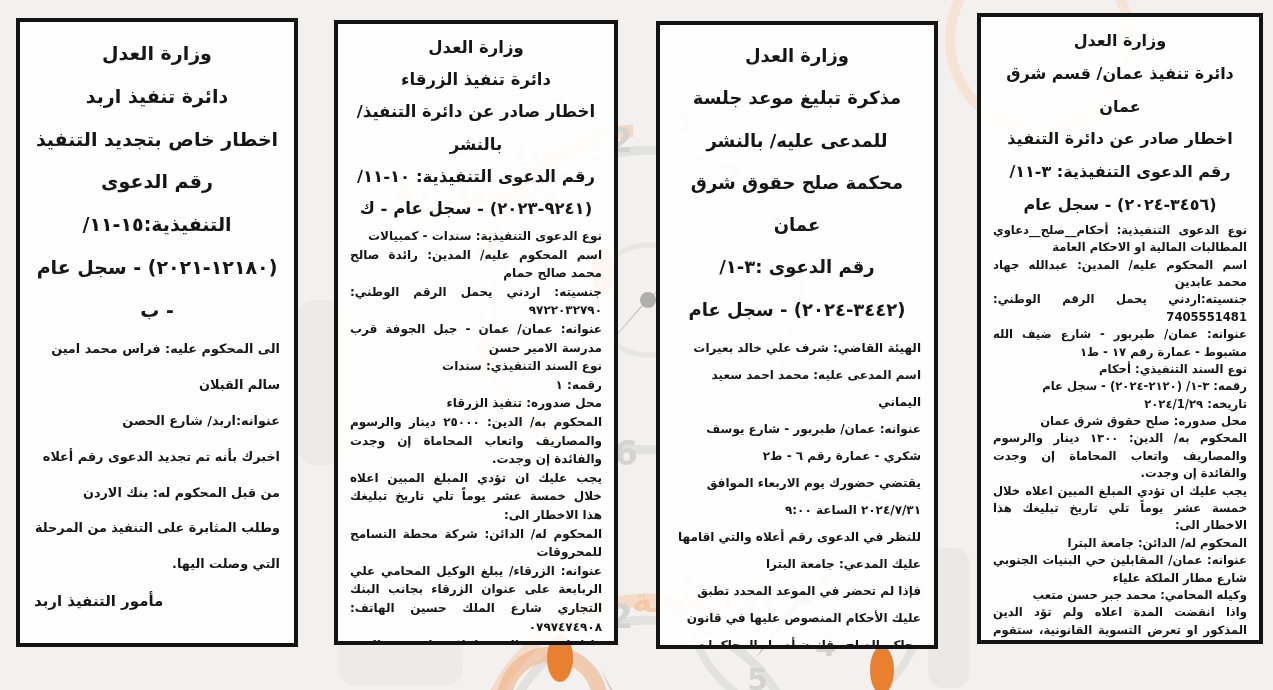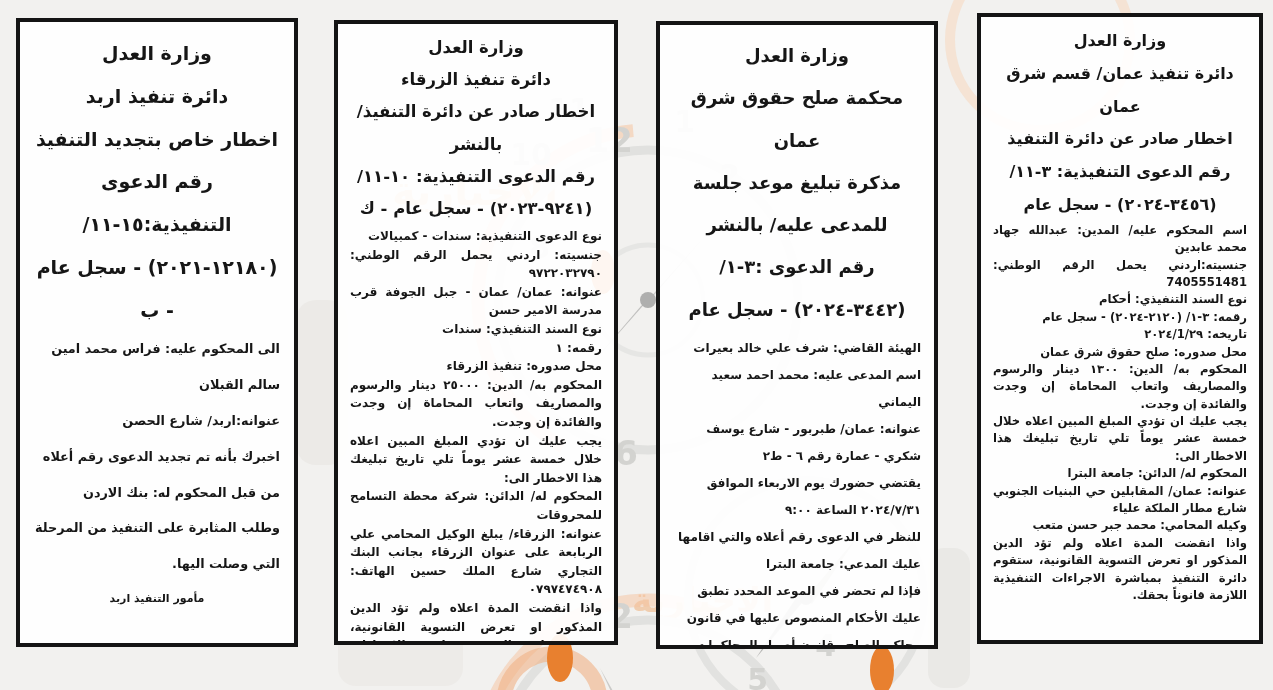--- a/index.html
+++ b/index.html
@@ -20,21 +20,21 @@
   .p2{left:334px;top:20px;width:284px;height:625px;padding:8px 12px;}
   .p3{left:656px;top:21px;width:282px;height:628px;padding:10px 13px;}
   .p4{left:977px;top:13px;width:286px;height:631px;padding:8px 12px;}
   .t{font-weight:bold;text-align:center;}
   .b{font-weight:bold;text-align:right;}
   .sig{font-weight:bold;}
   .sig:empty{display:none;}
   
   .p1 .t{font-size:19px;line-height:2.25;}
   .p1 .b{font-size:12.8px;line-height:2.8;}
-  .p1 .sig{font-size:11px;text-align:center;margin-top:10px;}
+  .p1 .sig{font-size:15px;text-align:left;margin-top:10px;}
   
   .p2 .t{font-size:16.5px;line-height:1.95;}
   .p2 .bodies{margin-top:2px;}
   .p2 .b{font-size:12px;line-height:1.55;text-align:justify;text-align-last:right;}
   
   .p3 .t{font-size:18px;line-height:2.35;}
   .p3 .bodies{margin-top:4px;}
   .p3 .b{font-size:12px;line-height:2.25;}
   
   .p4 .t{font-size:16px;line-height:2.05;}
@@ -110,39 +110,40 @@
 
   <section class="panel p2">
     <div class="titles">
         <div class="t">وزارة العدل</div>
         <div class="t">دائرة تنفيذ الزرقاء</div>
         <div class="t">اخطار صادر عن دائرة التنفيذ/ بالنشر</div>
         <div class="t">رقم الدعوى التنفيذية: ١٠-١١/ (٩٢٤١-٢٠٢٣) - سجل عام - ك</div>
       </div>
     <div class="bodies">
         <div class="b">نوع الدعوى التنفيذية: سندات - كمبيالات</div>
+        <div class="b">اسم المحكوم عليه/ المدين: رائدة صالح محمد صالح حمام</div>
         <div class="b">جنسيته: اردني يحمل الرقم الوطني: ٩٧٢٢٠٣٢٧٩٠</div>
         <div class="b">عنوانه: عمان/ عمان - جبل الجوفة قرب مدرسة الامير حسن</div>
         <div class="b">نوع السند التنفيذي: سندات</div>
         <div class="b">رقمه: ١</div>
         <div class="b">محل صدوره: تنفيذ الزرقاء</div>
         <div class="b">المحكوم به/ الدين: ٢٥٠٠٠ دينار والرسوم والمصاريف واتعاب المحاماة إن وجدت والفائدة إن وجدت.</div>
         <div class="b">يجب عليك ان تؤدي المبلغ المبين اعلاه خلال خمسة عشر يوماً تلي تاريخ تبليغك هذا الاخطار الى:</div>
         <div class="b">المحكوم له/ الدائن: شركة محطة التسامح للمحروقات</div>
         <div class="b">عنوانه: الزرقاء/ يبلغ الوكيل المحامي علي الربابعة على عنوان الزرقاء بجانب البنك التجاري شارع الملك حسين الهاتف: ٠٧٩٧٤٧٤٩٠٨</div>
         <div class="b">واذا انقضت المدة اعلاه ولم تؤد الدين المذكور او تعرض التسوية القانونية، ستقوم دائرة التنفيذ بمباشرة الاجراءات التنفيذية اللازمة قانوناً بحقك.</div>
       </div>
 
   </section>
 
   <section class="panel p3">
     <div class="titles">
         <div class="t">وزارة العدل</div>
+        <div class="t">مذكرة تبليغ موعد جلسة للمدعى عليه/ بالنشر</div>
         <div class="t">محكمة صلح حقوق شرق عمان</div>
-        <div class="t">مذكرة تبليغ موعد جلسة للمدعى عليه/ بالنشر</div>
         <div class="t">رقم الدعوى :٣-١/ (٣٤٤٢-٢٠٢٤) - سجل عام</div>
       </div>
     <div class="bodies">
         <div class="b">الهيئة القاضي: شرف علي خالد بعيرات</div>
         <div class="b">اسم المدعى عليه: محمد احمد سعيد اليماني</div>
         <div class="b">عنوانه: عمان/ طبربور - شارع يوسف شكري - عمارة رقم ٦ - ط٢</div>
         <div class="b">يقتضي حضورك يوم الاربعاء الموافق ٢٠٢٤/٧/٣١ الساعة ٩:٠٠</div>
         <div class="b">للنظر في الدعوى رقم أعلاه والتي اقامها عليك المدعي: جامعة البترا</div>
         <div class="b">فإذا لم تحضر في الموعد المحدد تطبق عليك الأحكام المنصوص عليها في قانون محاكم الصلح وقانون أصول المحاكمات المدنية.</div>
       </div>
@@ -150,22 +151,24 @@
   </section>
 
   <section class="panel p4">
     <div class="titles">
         <div class="t">وزارة العدل</div>
         <div class="t">دائرة تنفيذ عمان/ قسم شرق عمان</div>
         <div class="t">اخطار صادر عن دائرة التنفيذ</div>
         <div class="t">رقم الدعوى التنفيذية: ٣-١١/ (٣٤٥٦-٢٠٢٤) - سجل عام</div>
       </div>
     <div class="bodies">
+        <div class="b">نوع الدعوى التنفيذية: أحكام__صلح__دعاوي المطالبات المالية او الاحكام العامة</div>
         <div class="b">اسم المحكوم عليه/ المدين: عبدالله جهاد محمد عابدين</div>
         <div class="b">جنسيته:اردني يحمل الرقم الوطني: 7405551481</div>
+        <div class="b">عنوانه: عمان/ طبربور - شارع ضيف الله مشبوط - عمارة رقم ١٧ - ط١</div>
         <div class="b">نوع السند التنفيذي: أحكام</div>
         <div class="b">رقمه: ٣-١/ (٢١٢٠-٢٠٢٤) - سجل عام</div>
         <div class="b">تاريخه: ٢٠٢٤/1/٢٩</div>
         <div class="b">محل صدوره: صلح حقوق شرق عمان</div>
         <div class="b">المحكوم به/ الدين: ١٣٠٠ دينار والرسوم والمصاريف واتعاب المحاماة إن وجدت والفائدة إن وجدت.</div>
         <div class="b">يجب عليك ان تؤدي المبلغ المبين اعلاه خلال خمسة عشر يوماً تلي تاريخ تبليغك هذا الاخطار الى:</div>
         <div class="b">المحكوم له/ الدائن: جامعة البترا</div>
         <div class="b">عنوانه: عمان/ المقابلين حي البنيات الجنوبي شارع مطار الملكة علياء</div>
         <div class="b">وكيله المحامي: محمد جبر حسن متعب</div>
         <div class="b">واذا انقضت المدة اعلاه ولم تؤد الدين المذكور او تعرض التسوية القانونية، ستقوم دائرة التنفيذ بمباشرة الاجراءات التنفيذية اللازمة قانوناً بحقك.</div>

